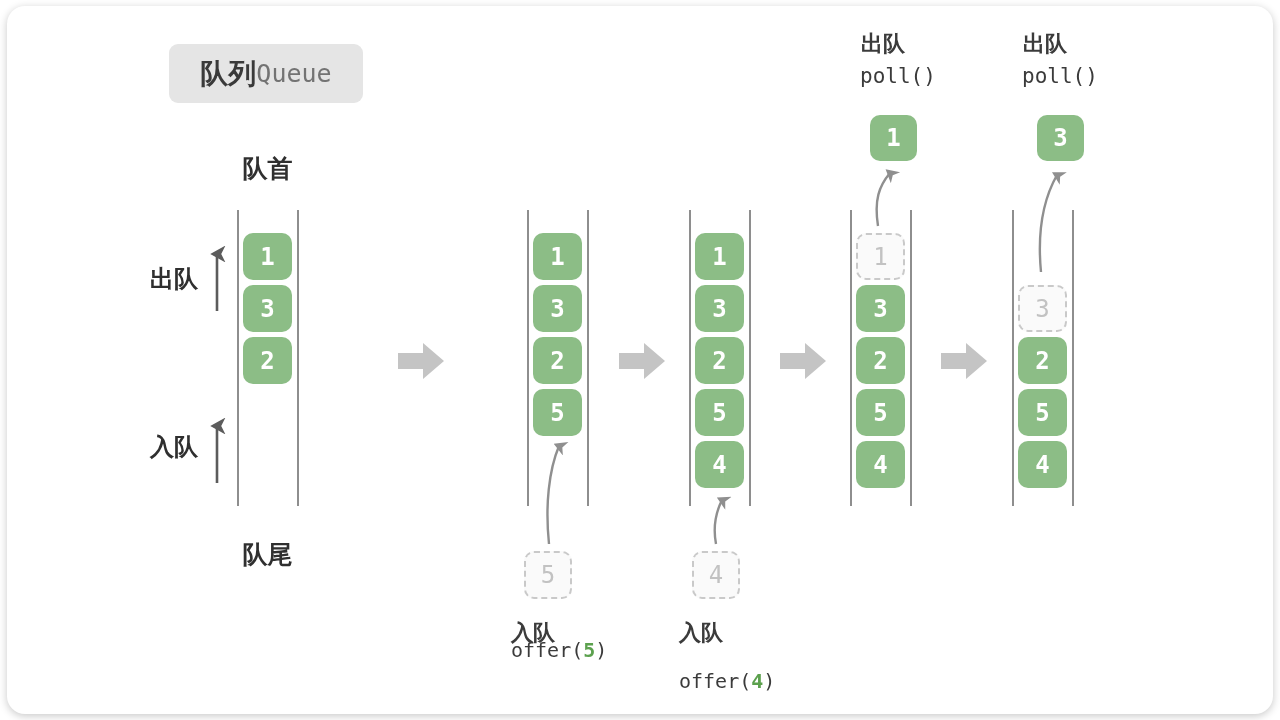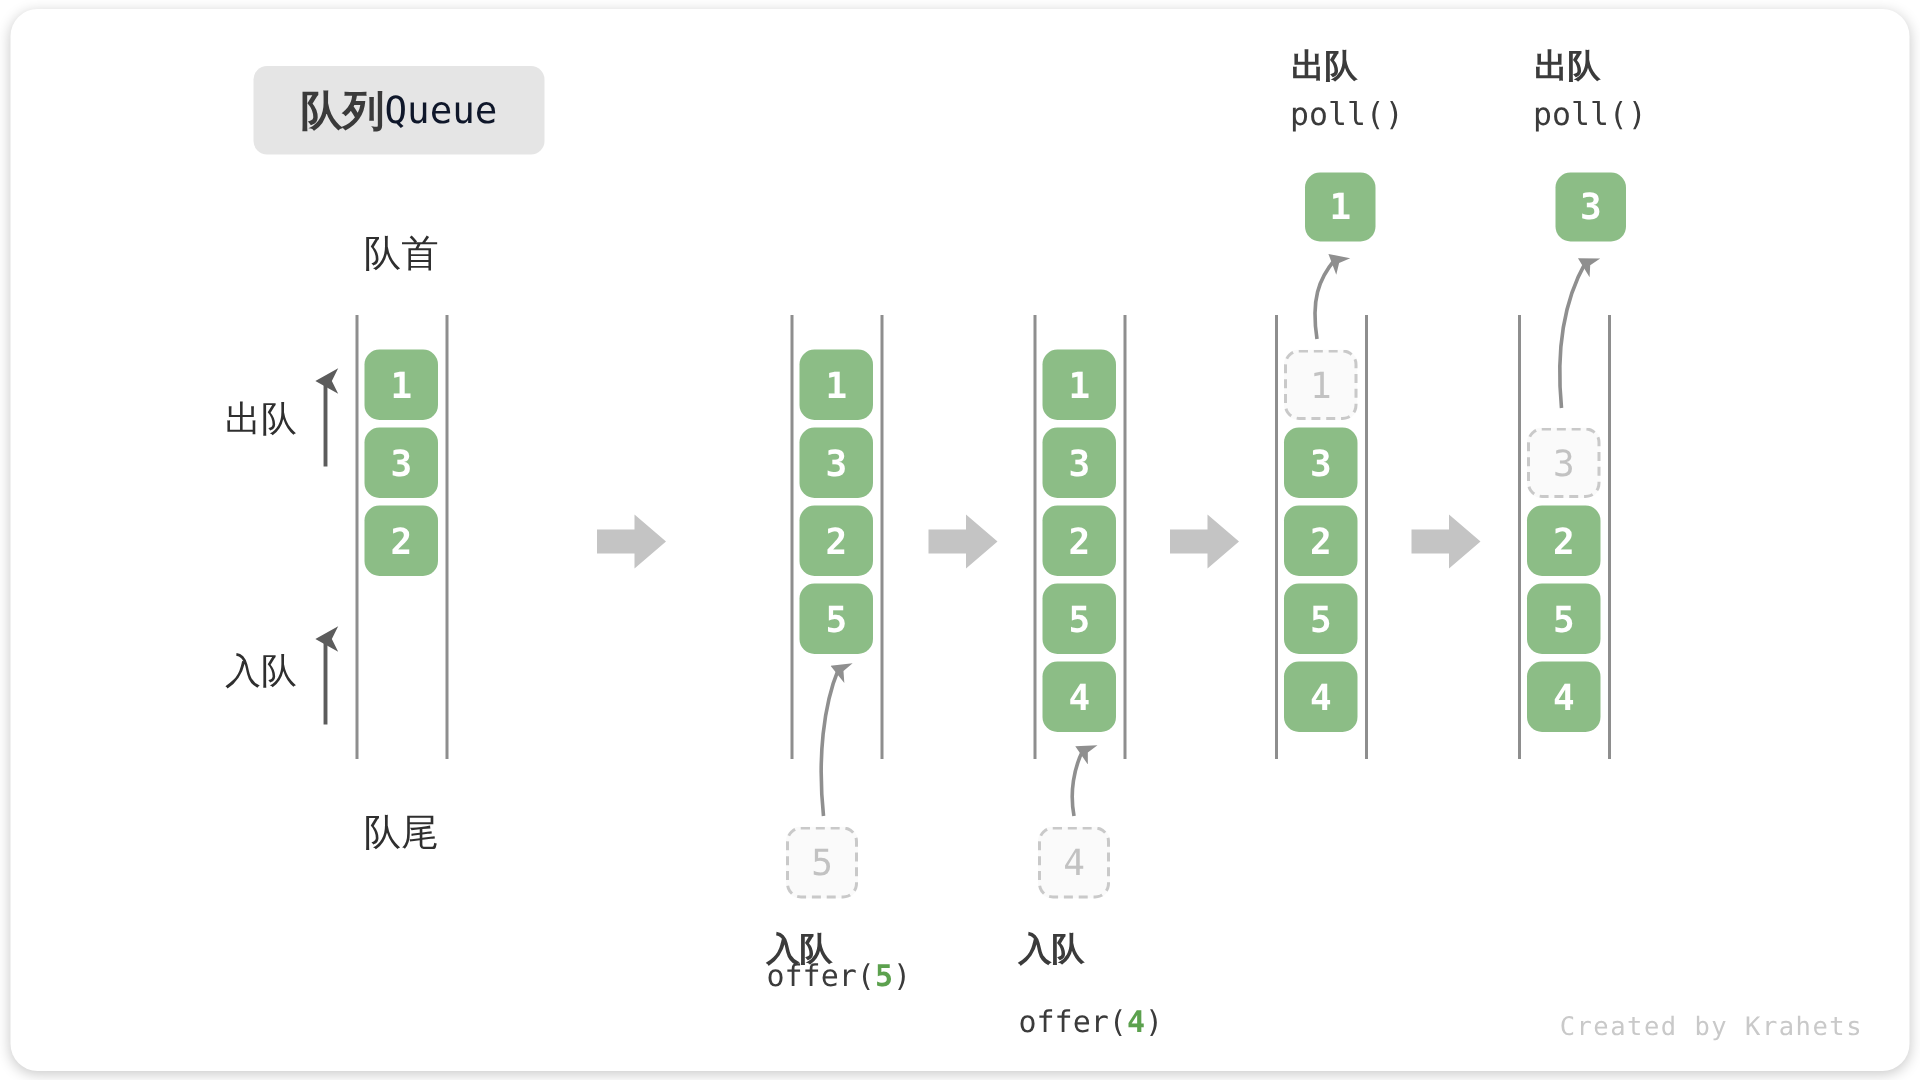--- a/index.html
+++ b/index.html
@@ -21,22 +21,22 @@
   .card{
     position:absolute;left:7px;top:6px;right:7px;bottom:6px;
     background:#fff;border-radius:18px;box-shadow:0 2px 9px rgba(0,0,0,0.22);
   }
   .abs{position:absolute;}
   .badge{
     background:var(--badge-bg);border-radius:9px;
     display:flex;align-items:center;justify-content:center;gap:0;
   }
   .badge .zh-title{font-size:28px;font-weight:700;color:#3A3A3A;}
-  .badge .en-title{font-size:25px;font-family:"DejaVu Sans Mono",monospace;color:#0f172a;}
-  .zh-label{font-weight:400;font-size:24px;color:#2F2F2F;}
+  .badge .en-title{font-size:25px;font-family:"DejaVu Sans Mono",monospace;color:#737373;}
+  .zh-label{font-weight:700;font-size:24px;color:#2F2F2F;}
   .op-zh{font-weight:600;font-size:22px;color:#3B3B3B;}
   .code{font-family:"DejaVu Sans Mono",monospace;font-size:20px;font-weight:500;color:#3B3B3B;white-space:nowrap;}
   .code .arg{color:var(--code-green);font-weight:700;}
   .wall{position:absolute;width:2px;top:210px;height:296px;background:var(--wall-gray);}
   .cell{
     position:absolute;width:49px;height:47px;box-sizing:border-box;
     background:var(--green);border-radius:10px;color:#fff;
     font-family:"DejaVu Sans Mono",monospace;font-size:24px;font-weight:700;
     display:flex;align-items:center;justify-content:center;
   }
@@ -148,14 +148,13 @@
 
     <path d="M878,226 C874,200 879,186 890,173" stroke="#8F8F8F" stroke-width="2.4" fill="none" marker-end="url(#ah-gray)"></path>
     <path d="M1041,272 C1037,230 1044,198 1057,175" stroke="#8F8F8F" stroke-width="2.4" fill="none" marker-end="url(#ah-gray)"></path>
 
     <path transform="translate(398,343)" d="M0,10 h25 v-10 l21,18 l-21,18 v-10 h-25 z" fill="#C4C4C4"></path>
     <path transform="translate(619,343)" d="M0,10 h25 v-10 l21,18 l-21,18 v-10 h-25 z" fill="#C4C4C4"></path>
     <path transform="translate(780,343)" d="M0,10 h25 v-10 l21,18 l-21,18 v-10 h-25 z" fill="#C4C4C4"></path>
     <path transform="translate(941,343)" d="M0,10 h25 v-10 l21,18 l-21,18 v-10 h-25 z" fill="#C4C4C4"></path>
   </svg>
 
-  <div class="abs watermark" style="right:38px;top:675px;">Created by Krahets</div>
 </div>
 
 </body></html>

